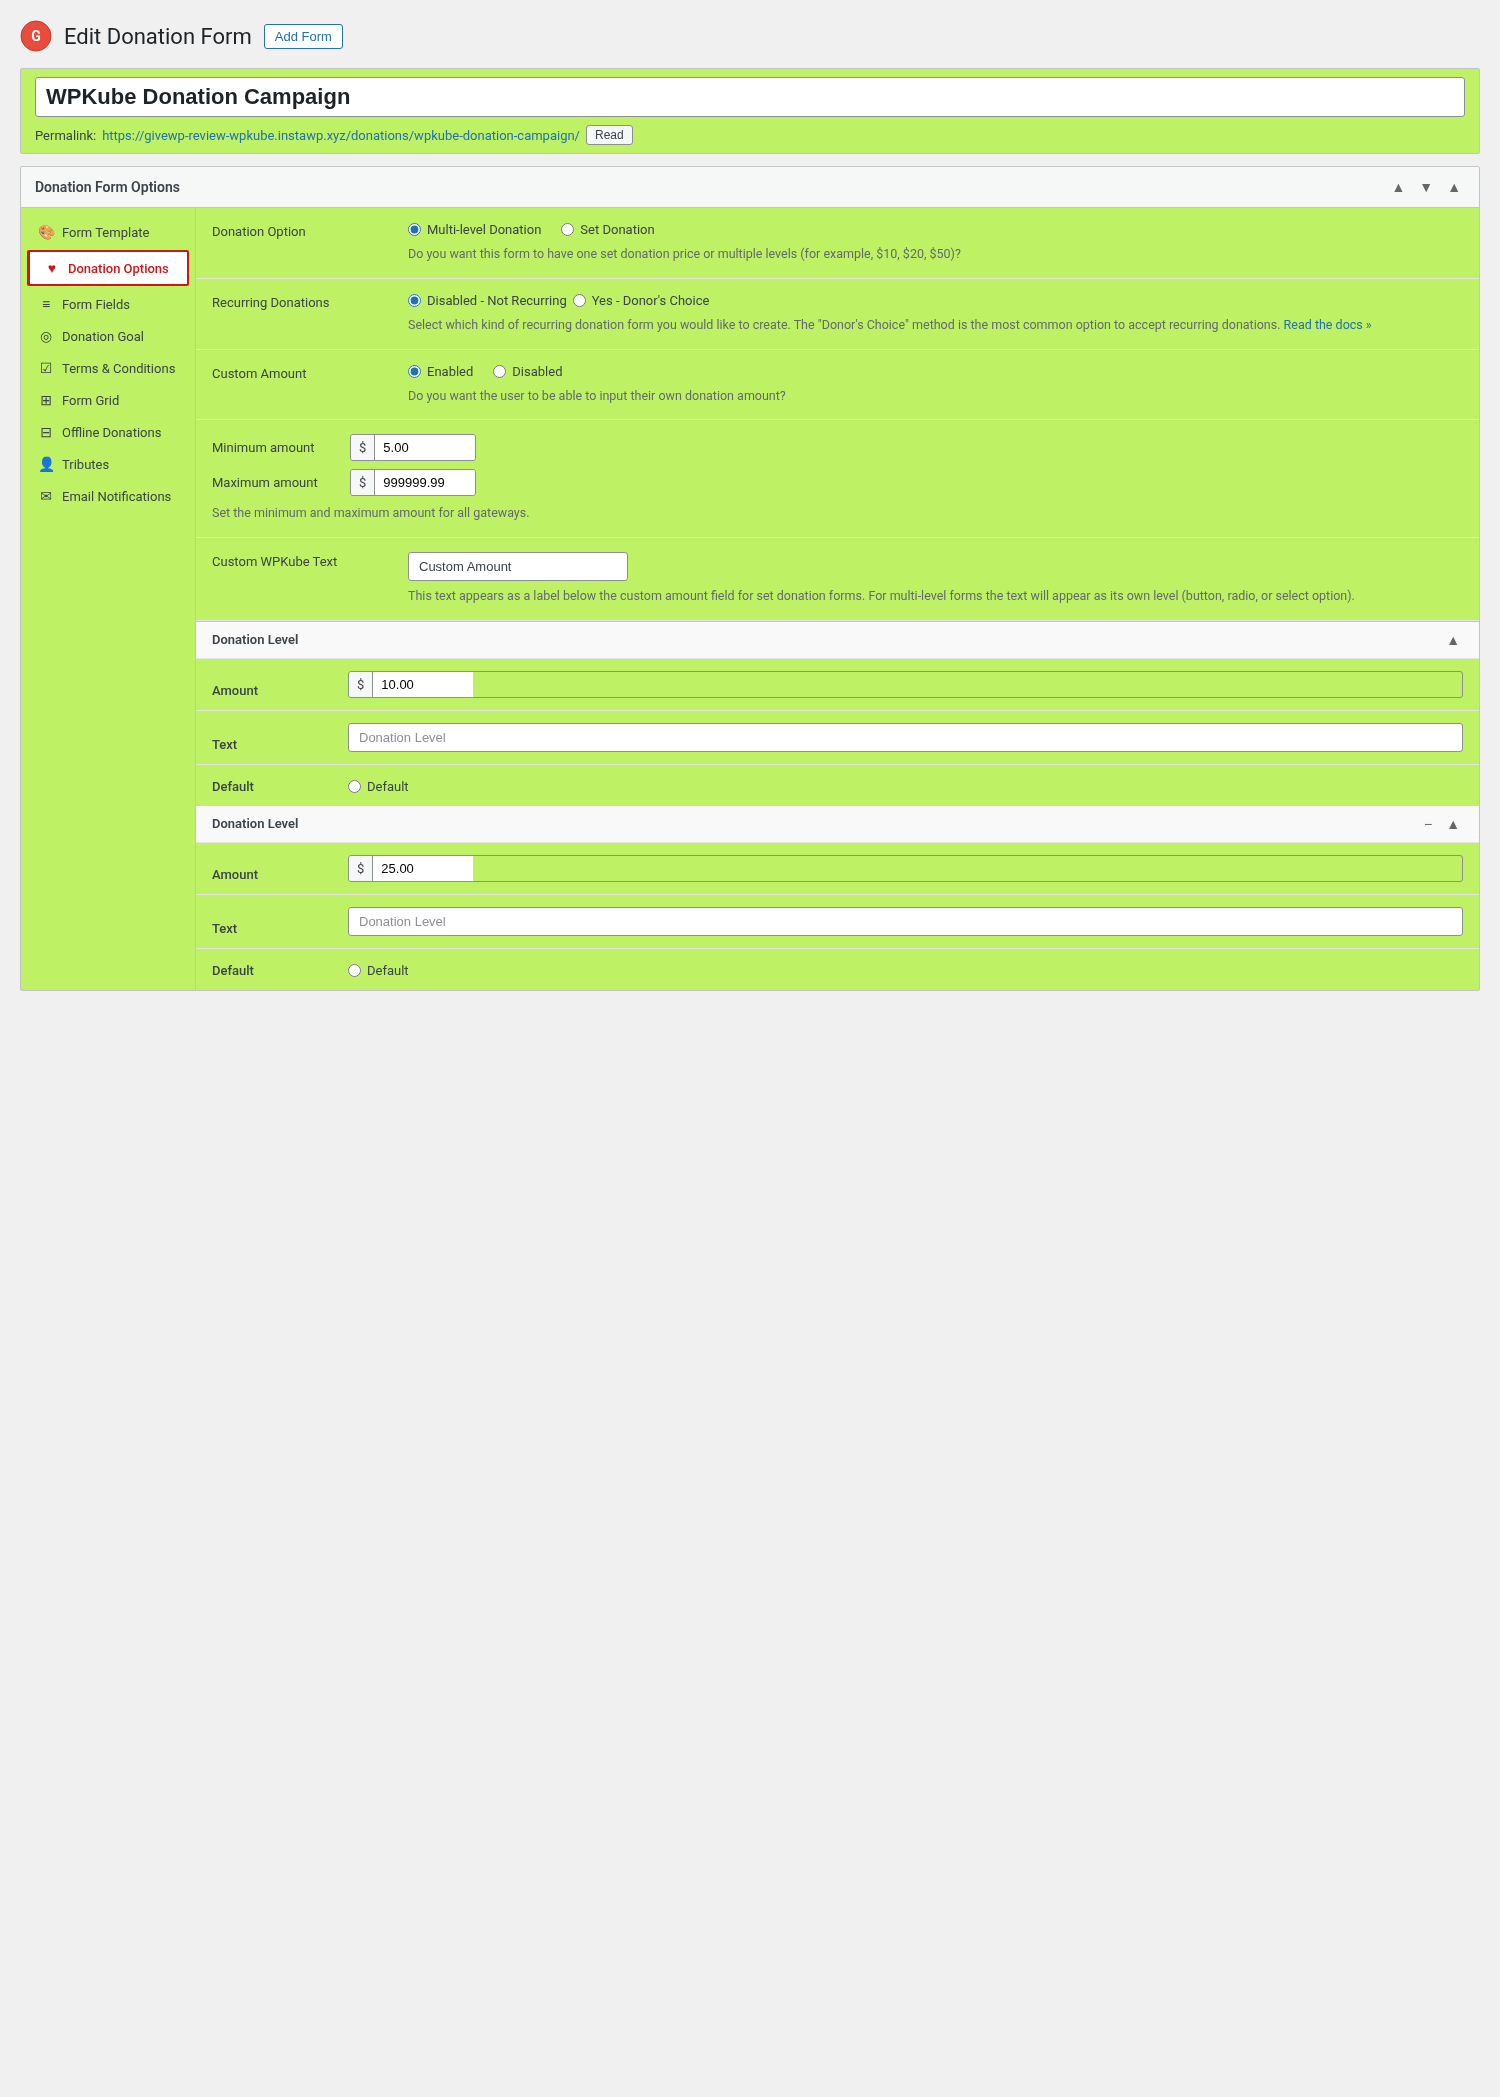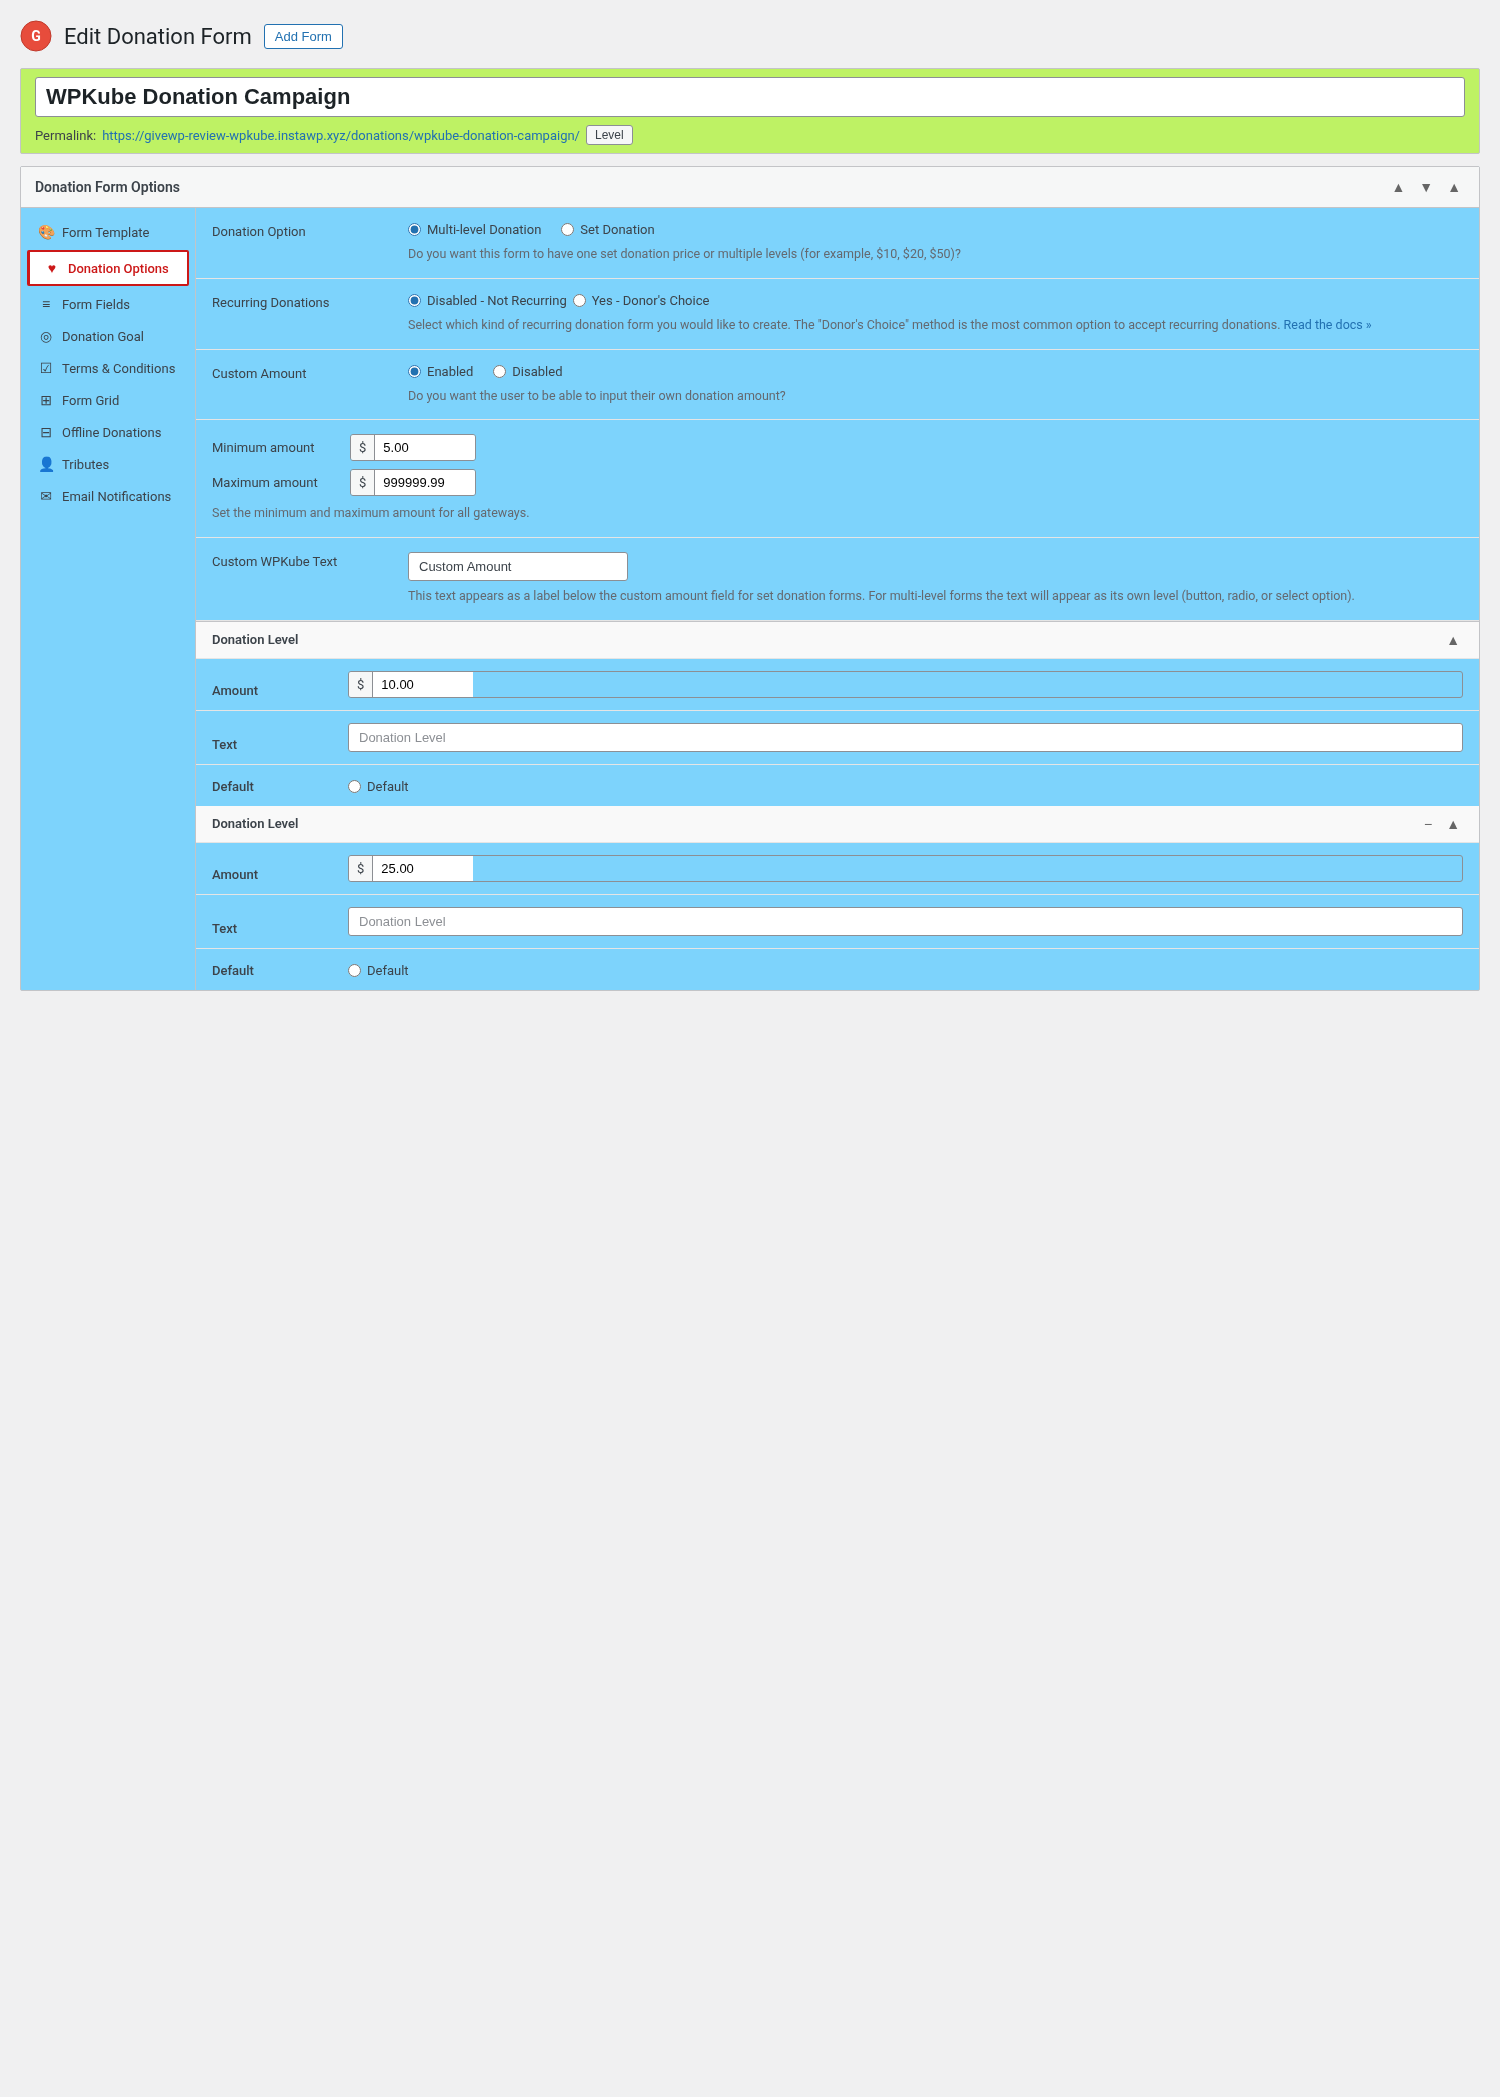--- a/index.html
+++ b/index.html
@@ -61,21 +61,21 @@
     .edit-btn {
       border: 1px solid #8c8f94;
       background: #f6f7f7;
       color: #3c434a;
       padding: 2px 8px;
       border-radius: 3px;
       cursor: pointer;
       font-size: 12px;
     }
     .donation-form-options {
-      background: #7dd3fc;
+      background: #bef264;
       border: 1px solid #c3c4c7;
       border-radius: 2px;
     }
     .options-header {
       display: flex;
       align-items: center;
       justify-content: space-between;
       padding: 10px 14px;
       border-bottom: 1px solid #c3c4c7;
       background: #f6f7f7;
@@ -299,21 +299,21 @@
   </svg>
   <h1 class="page-title">Edit Donation Form</h1>
   <button class="add-form-btn">Add Form</button>
 </div>
 
 <div class="form-name-section">
   <input type="text" class="form-name-input" value="WPKube Donation Campaign" style="">
   <div class="permalink-row">
     <span>Permalink:</span>
     <a class="permalink-link" href="#">https://givewp-review-wpkube.instawp.xyz/donations/wpkube-donation-campaign/</a>
-    <button class="edit-btn">Level</button>
+    <button class="edit-btn">Read</button>
   </div>
 </div>
 
 <div class="donation-form-options">
   <div class="options-header">
     <span class="options-header-title">Donation Form Options</span>
     <div class="options-header-controls">
       <button class="header-btn">▲</button>
       <button class="header-btn">▼</button>
       <button class="header-btn">▲</button>

